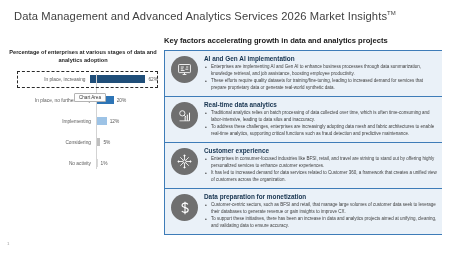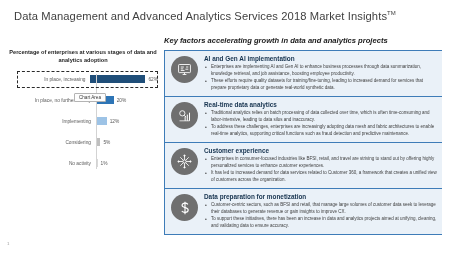--- a/index.html
+++ b/index.html
@@ -100,21 +100,20 @@
     position: absolute;
     left: 164px; top: 36px;
     width: 278px;
   }
   .panel-heading {
     font-size: 7.6px;
     font-weight: bold;
     color: #1a1a1a;
     margin-bottom: 5px;
     white-space: nowrap;
-    font-style: italic;
   }
   .cards { position: relative; }
   .card {
     position: relative;
     display: flex;
     align-items: flex-start;
     background: #eaf1f8;
     padding: 4px 5px 4px 4px;
     min-height: 38px;
     border-top: 1.1px solid #3e7cb8;
@@ -185,21 +184,21 @@
     font-family: "Liberation Serif", serif;
     line-height: 1;
   }
 </style>
 </head>
 <body>
 
 <div class="slide">
 
   <div class="slide-title">
-    <span>Data Management and Advanced Analytics Services 2018 Market Insights</span><sup>TM</sup>
+    <span>Data Management and Advanced Analytics Services 2026 Market Insights</span><sup>TM</sup>
   </div>
 
   <div class="chart-panel">
     <div class="chart-title">Percentage of enterprises at various stages of data and analytics adoption</div>
     <div class="chart-rows" id="chart-rows">
 
     <div class="bar-row">
           <div class="bar-label">In place, increasing</div>
           <div class="bar-track">
             <div class="bar-fill" style="width: 54.9143px; background: rgb(31, 78, 121);"></div>

